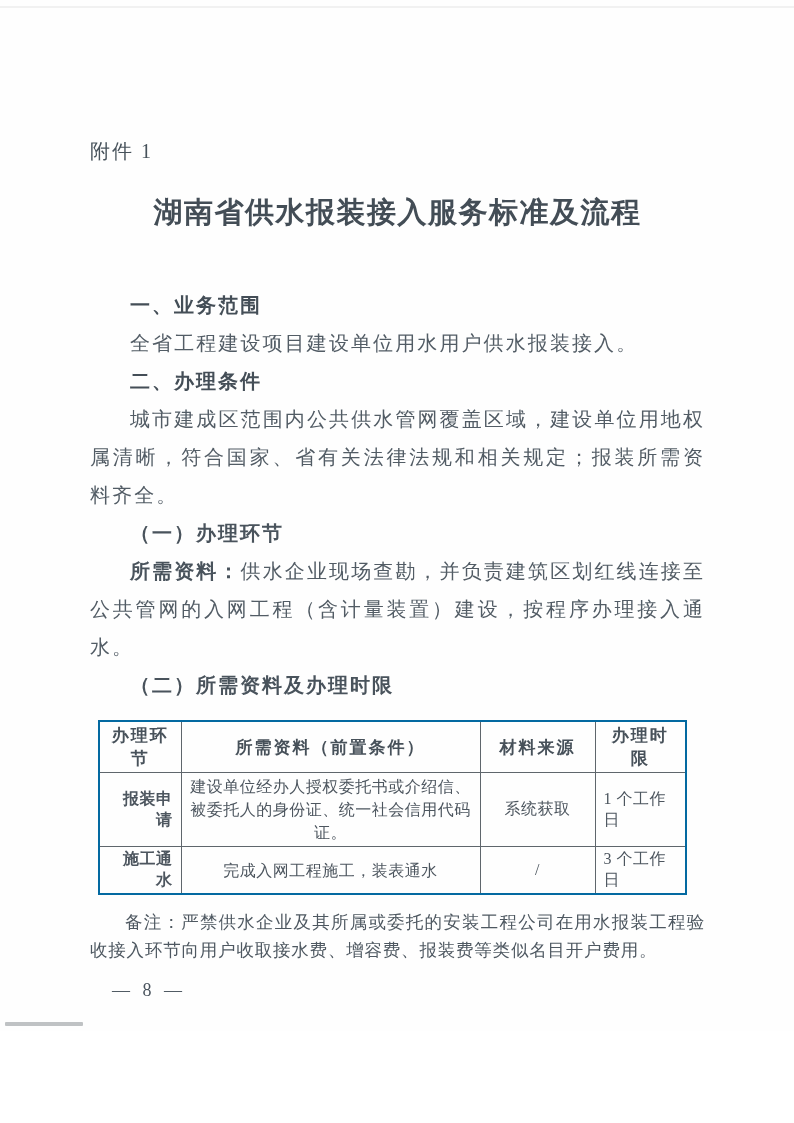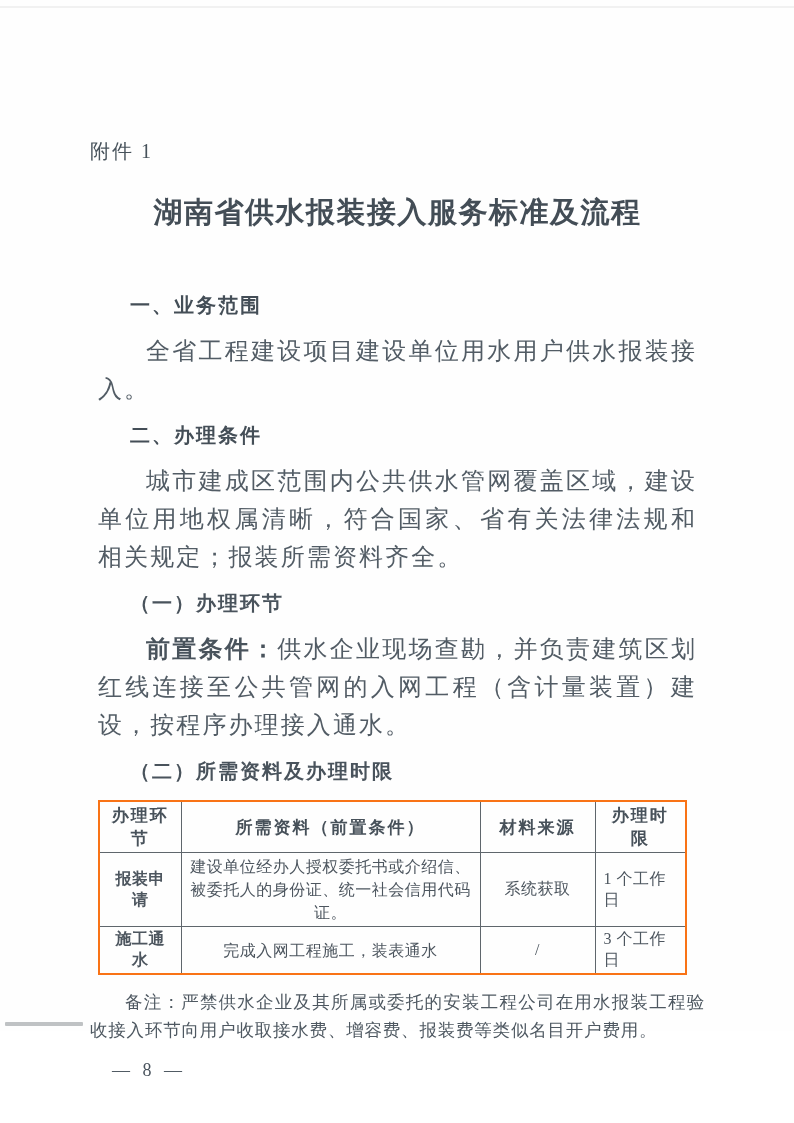--- a/index.html
+++ b/index.html
@@ -55,54 +55,54 @@
   }
   .sub-heading{
     margin:0;
     font-size:20px;line-height:38px;
     font-weight:bold;
     text-indent:2em;
     letter-spacing:2px;
     color:#49535c;
   }
   .para{
-    margin:8px;
-    font-size:24px;line-height:38px;
+    margin:0;
+    font-size:20px;line-height:38px;
     text-indent:2em;
     letter-spacing:2.1px;
     text-align:justify;
     color:#525c65;
   }
   .para .lead{font-weight:bold;color:#49535c;}
   table.info{
-    margin:10px 0 0 8px;
+    margin:16px 0 0 8px;
     border-collapse:collapse;
     table-layout:fixed;
     width:587px;
-    border:2px solid #f97316;
+    border:2px solid #0369a1;
   }
   table.info td,table.info th{
     border:1.5px solid #5f666c;
     font-size:16px;
     letter-spacing:0.5px;
     color:#4d565f;
     padding:2px 8px;
     box-sizing:border-box;
   }
   table.info th{
     font-weight:bold;
     font-size:17px;
     letter-spacing:2px;
     text-align:center;
     height:47px;
     color:#47515a;
   }
   tr.row-1{height:71px;}
   tr.row-2{height:40px;}
-  td.c-step{text-align:center;font-weight:bold;letter-spacing:1px;color:#47515a;}
+  td.c-step{text-align:right;font-weight:bold;letter-spacing:1px;color:#47515a;}
   td.c-materials{text-align:center;line-height:23px;}
   td.c-source{text-align:center;letter-spacing:1px;}
   td.c-time{text-align:left;padding-left:10px;letter-spacing:1px;}
   .note{
     margin:13px 0 0 0;
     font-size:17.5px;line-height:28px;
     text-indent:2em;
     text-align:justify;
     letter-spacing:0.8px;
     color:#4e5861;
@@ -130,21 +130,21 @@
     <h2 class="sec-heading">一、业务范围</h2>
     <p class="para">全省工程建设项目建设单位用水用户供水报装接入。</p>
 
     <h2 class="sec-heading">二、办理条件</h2>
     <p class="para">城市建成区范围内公共供水管网覆盖区域，建设单位用地权属清晰，符合国家、省有关法律法规和相关规定；报装所需资料齐全。</p>
 
 
     <h3 class="sub-heading">（一）办理环节</h3>
 
 
-    <p class="para"><span class="lead">前置条件：</span><span>供水企业现场查勘，并负责建筑区划红线连接至公共管网的入网工程（含计量装置）建设，按程序办理接入通水。</span></p>
+    <p class="para"><span class="lead">所需资料：</span><span>供水企业现场查勘，并负责建筑区划红线连接至公共管网的入网工程（含计量装置）建设，按程序办理接入通水。</span></p>
 
     <h3 class="sub-heading">（二）所需资料及办理时限</h3>
 
     <table class="info">
       <colgroup>
         <col style="width:82px">
         <col style="width:299px">
         <col style="width:115px">
         <col style="width:91px">
       </colgroup>

